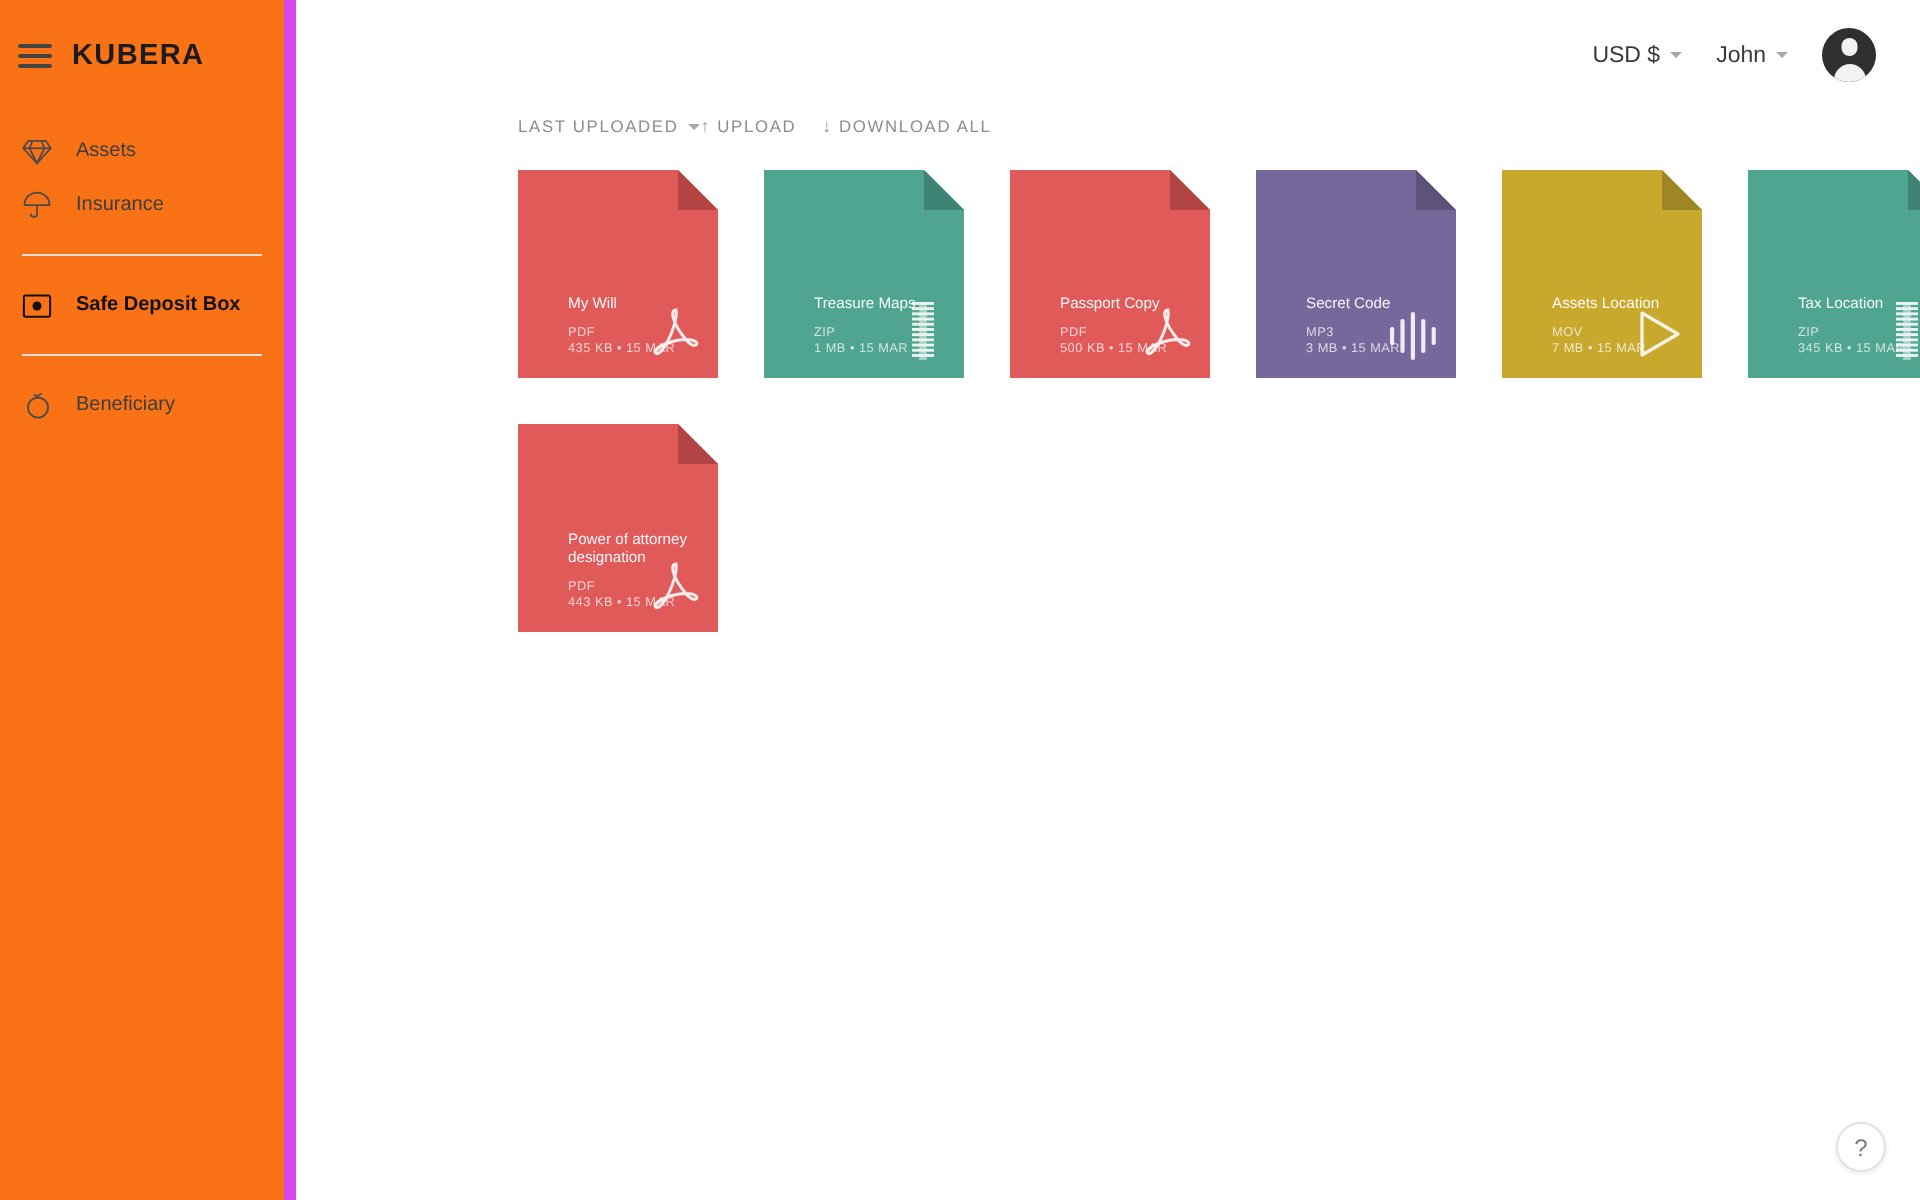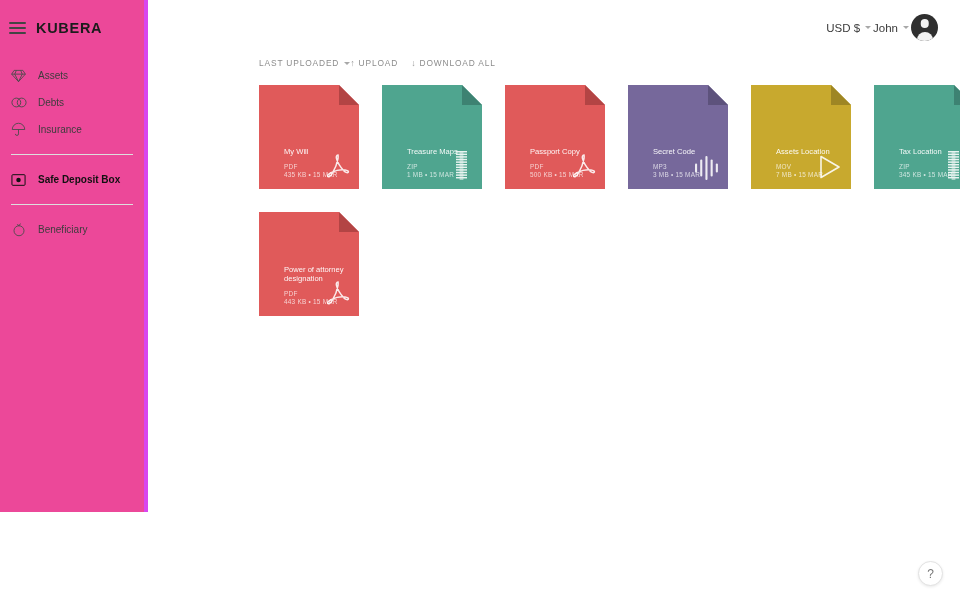--- a/index.html
+++ b/index.html
@@ -6,23 +6,23 @@
   html, body {
     width: 960px; height: 600px;
     font-family: "Liberation Sans", sans-serif;
     background: #ffffff;
     overflow: hidden;
   }
   #app { position: relative; width: 960px; height: 600px; display: flex; }
 
   
   .sidebar {
-    width: 148px; height: 512px;
-    background: #ec4899;
-    border-right: 4px solid #d946ef;
+    width: 148px; height: 600px;
+    background: #f97316;
+    border-right: 6px solid #d946ef;
     position: relative;
     flex: 0 0 148px;
   }
   .brand-row {
     display: flex; align-items: center;
     height: 56px; padding-left: 9px; gap: 10px;
   }
   .hamburger { width: 17px; height: 12px; display: flex; flex-direction: column; justify-content: space-between; cursor: pointer; }
   .hamburger i { display:block; height: 1.6px; width: 100%; background: #444; border-radius: 1px; }
   .brand-name {
@@ -59,21 +59,21 @@
   .action {
     display: inline-flex; align-items: center; gap: 3px;
     font-size: 8.4px; letter-spacing: 0.85px; color: #8c8c8c; cursor: pointer;
     text-transform: uppercase;
   }
   .arrow-gl { font-size: 9px; line-height: 1; color: #9a9a9a; }
 
   
   .topright {
     position: absolute; top: 14px; right: 22px;
-    display: flex; align-items: center; gap: 2px;
+    display: flex; align-items: center; gap: 17px;
   }
   .tr-item { display: inline-flex; align-items: center; gap: 5px; font-size: 11.5px; color: #3a3a3a; cursor: pointer; }
   .avatar {
     width: 27px; height: 27px; border-radius: 50%;
     background: #2f2f2f; position: relative; overflow: hidden; cursor: pointer;
   }
   .avatar::before {
     content:""; position:absolute; top: 5px; left: 50%; transform: translateX(-50%);
     width: 8.5px; height: 8.5px; border-radius: 50%; background: #f2f2f2;
   }
@@ -155,29 +155,20 @@
         <span class="nav-icon">
           <svg width="15" height="14" viewBox="0 0 24 22" fill="none" stroke="#4a4a4a" stroke-width="1.4">
             <path d="M5 2h14l4 6-11 12L1 8z"></path>
               <path d="M1 8h22"></path>
               <path d="M8.5 2L6 8l6 12 6-12-2.5-6"></path>
           </svg>
         </span>
         <span class="label">Assets</span>
       </div>
 
-      <div class="nav-item">
-        <span class="nav-icon">
-          <svg width="16" height="11" viewBox="0 0 24 16" fill="none" stroke="#4a4a4a" stroke-width="1.4">
-            <circle cx="8" cy="8" r="6.6"></circle>
-              <circle cx="16" cy="8" r="6.6"></circle>
-          </svg>
-        </span>
-        <span class="label">Debts</span>
-      </div>
 
       <div class="nav-item">
         <span class="nav-icon">
           <svg width="15" height="15" viewBox="0 0 24 24" fill="none" stroke="#4a4a4a" stroke-width="1.4">
             <path d="M2 12a10 10 0 0 1 20 0z"></path>
               <path d="M12 12v7a2.5 2.5 0 0 1-5 0"></path>
           </svg>
         </span>
         <span class="label">Insurance</span>
       </div>

